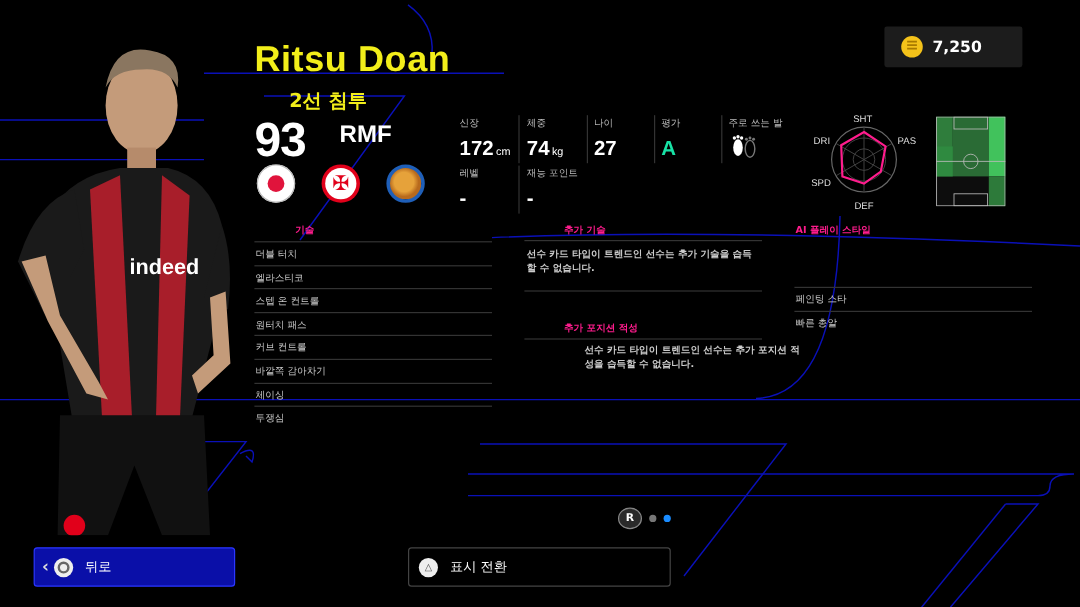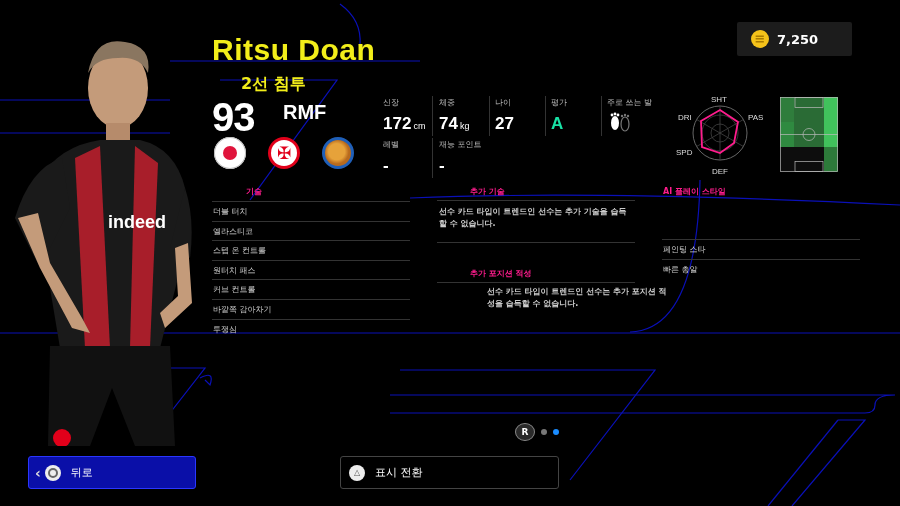--- a/index.html
+++ b/index.html
@@ -193,20 +193,21 @@
 </div>
 
 <div class="section-title" style="left:214px; top:186px;">기술</div>
 <ul class="list" style="left:212px; top:201px; width:198px;">
   <li>더블 터치</li>
   <li>엘라스티코</li>
   <li>스텝 온 컨트롤</li>
   <li>원터치 패스</li>
   <li>커브 컨트롤</li>
   <li>바깥쪽 감아차기</li>
+  <li>체이싱</li>
   <li>투쟁심</li>
 </ul>
 
 <div class="section-title" style="left:438px; top:186px;">추가 기술</div>
 <div class="hline" style="left:437px; top:200px; width:198px;"></div>
 <div class="desc" style="left:439px; top:206px; width:190px;">선수 카드 타입이 트렌드인 선수는 추가 기술을 습득할 수 없습니다.</div>
 <div class="hline" style="left:437px; top:242px; width:198px;"></div>
 
 <div class="section-title" style="left:438px; top:268px;">추가 포지션 적성</div>
 <div class="hline" style="left:437px; top:282px; width:198px;"></div>

